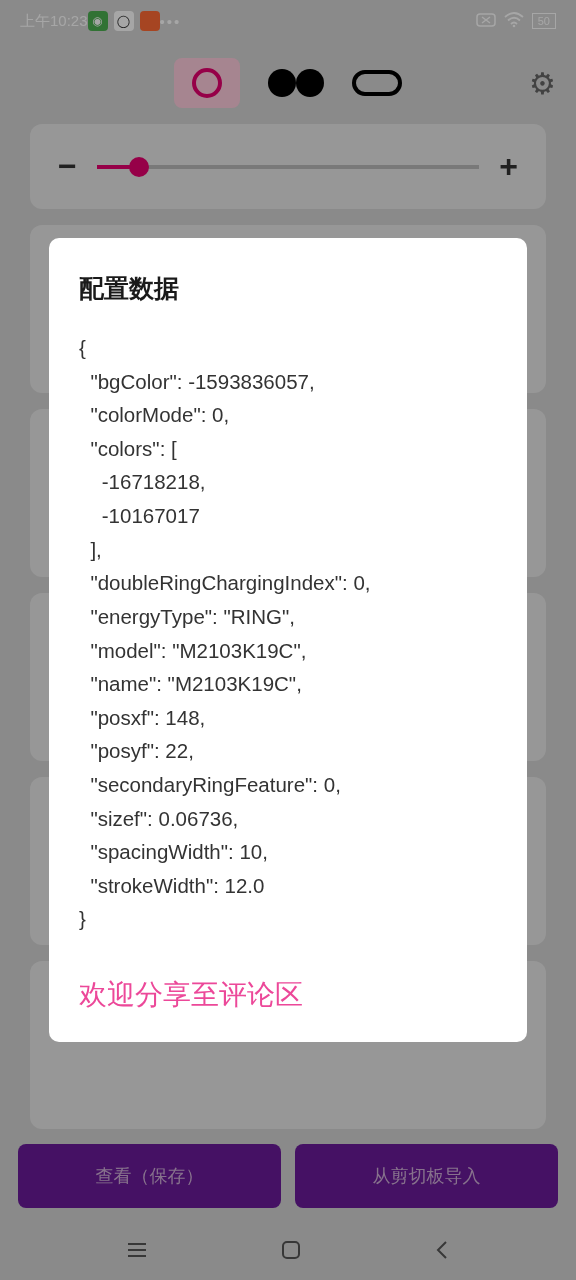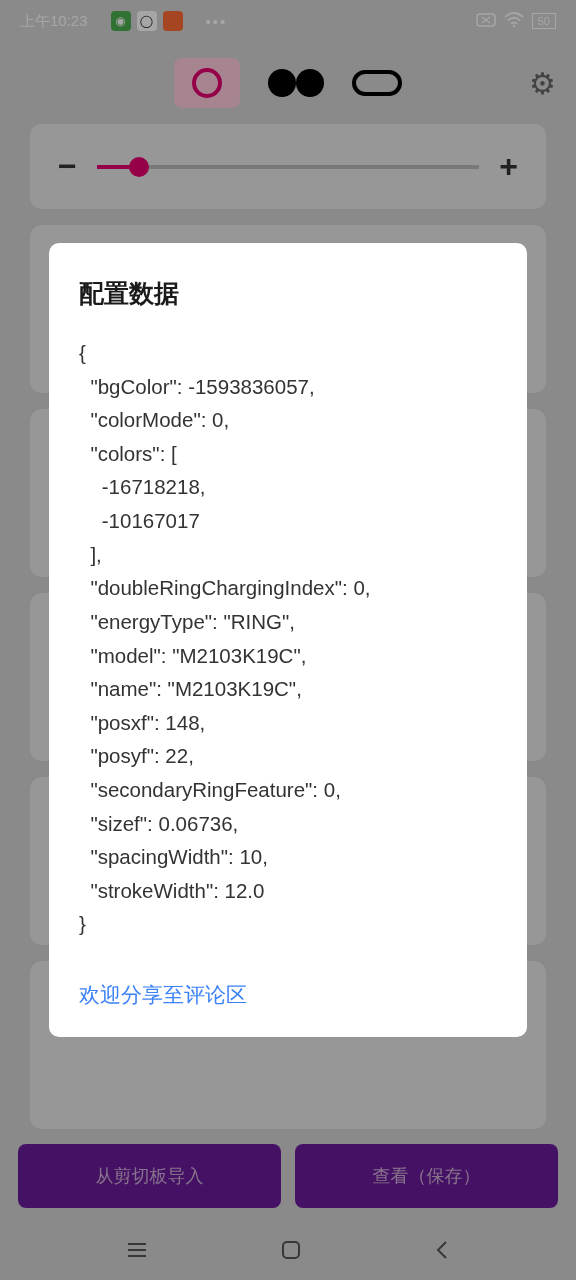--- a/index.html
+++ b/index.html
@@ -20,21 +20,21 @@
       display: flex;
       align-items: center;
       justify-content: space-between;
       padding: 0 20px;
       color: #fff;
       font-size: 15px;
     }
     .status-left {
       display: flex;
       align-items: center;
-      gap: 23px;
+      gap: 0;
     }
     .status-time {
       font-weight: 500;
     }
     .status-icons {
       display: flex;
       gap: 6px;
     }
     .status-icon-box {
       width: 20px;
@@ -200,22 +200,22 @@
     }
     .dialog-content {
       font-size: 20.5px;
       line-height: 1.64;
       color: #333;
       white-space: pre;
       font-family: -apple-system, sans-serif;
       margin-bottom: 40px;
     }
     .dialog-footer-text {
-      font-size: 21px;
-      color: #3b82f6;
+      font-size: 28px;
+      color: #ec4899;
     }
     .dialog-actions {
       display: flex;
       justify-content: flex-end;
       gap: 36px;
       margin-top: 48px;
       padding-right: 8px;
     }
     .dialog-action {
       color: #e6006f;
@@ -277,22 +277,22 @@
   <div class="slider-plus">+</div>
 </div>
 
 <div class="card"></div>
 <div class="card"></div>
 <div class="card"></div>
 <div class="card"></div>
 <div class="card"></div>
 
 <div class="bottom-buttons">
+  <div class="btn">查看（保存）</div>
   <div class="btn">从剪切板导入</div>
-  <div class="btn">查看（保存）</div>
 </div>
 
 <div class="nav-bar">
   <span class="nav-item">
     <svg width="22" height="18" viewBox="0 0 22 18">
         <line x1="2" y1="3" x2="20" y2="3" stroke="#555" stroke-width="2"></line>
         <line x1="2" y1="9" x2="20" y2="9" stroke="#555" stroke-width="2"></line>
         <line x1="2" y1="15" x2="20" y2="15" stroke="#555" stroke-width="2"></line>
       </svg>
   </span>

